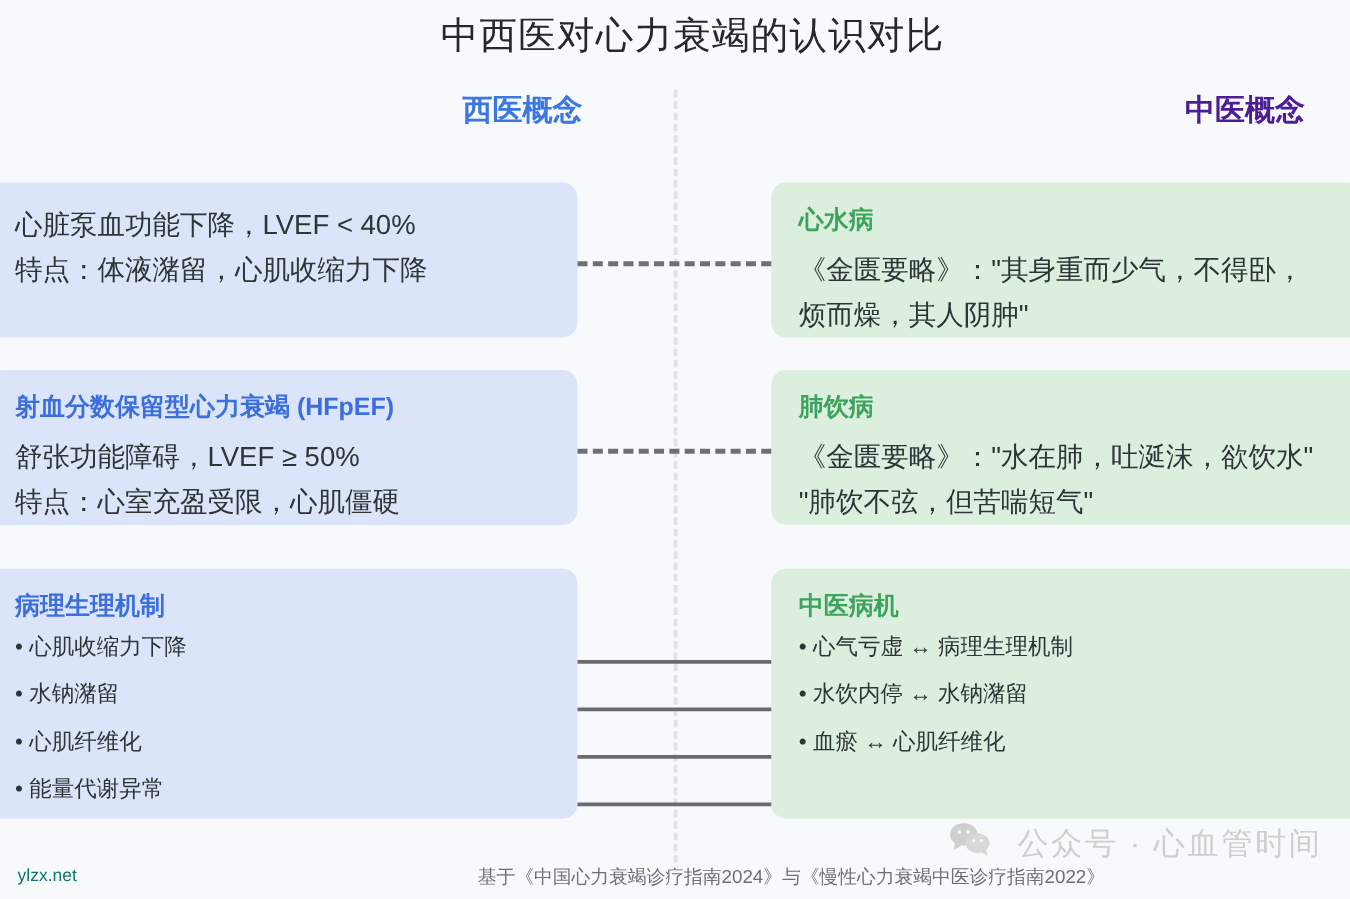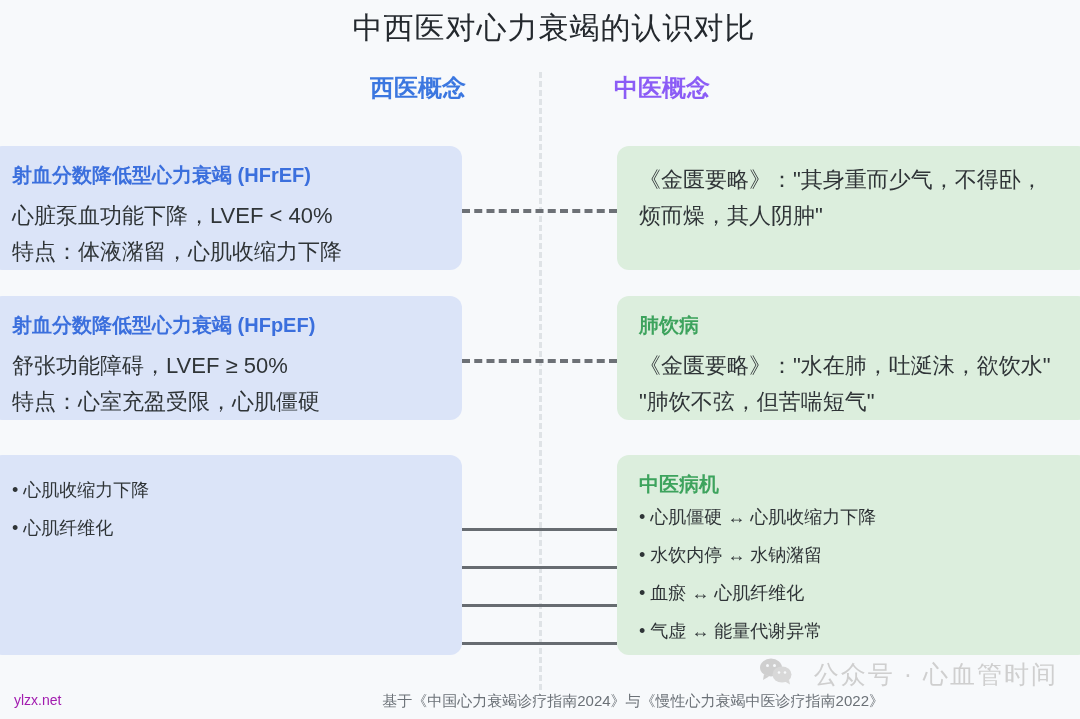--- a/index.html
+++ b/index.html
@@ -27,21 +27,21 @@
   }
 
   
   .col-head {
     position: absolute;
     top: 72px;
     font-size: 24px;
     font-weight: bold;
   }
   .col-head.west { left: 0; width: 466px; text-align: right; color: #3b77e0; }
-  .col-head.east { left: 614px; width: 466px; text-align: left; color: #8b5cf6; }
+  .col-head.east { left: 578px; width: 466px; text-align: right; color: #4c1d95; }
 
   
   .center-divider {
     position: absolute;
     left: 539px;
     top: 72px;
     width: 0;
     height: 618px;
     border-left: 3px dashed #dfe3e6;
   }
@@ -126,21 +126,21 @@
     font-size: 15px;
     color: #6b7177;
   }
 
   
   .wm-site {
     position: absolute;
     left: 14px;
     top: 692px;
     font-size: 14px;
-    color: #a21caf;
+    color: #0f766e;
   }
   .wm-wechat {
     position: absolute;
     right: 22px;
     top: 657px;
     display: flex;
     align-items: center;
     gap: 21px;
     color: #cfcfcf;
     font-size: 25px;
@@ -151,53 +151,55 @@
 <body>
 
 <div class="page-title">中西医对心力衰竭的认识对比</div>
 
 <div class="col-head west">西医概念</div>
 <div class="col-head east">中医概念</div>
 
 <div class="center-divider"></div>
 
 <div class="card west" id="card-w1">
-  <div class="card-title">射血分数降低型心力衰竭 (HFrEF)</div>
   <div class="card-line">心脏泵血功能下降，LVEF &lt; 40%</div>
   <div class="card-line">特点：体液潴留，心肌收缩力下降</div>
 </div>
 
 <div class="card west" id="card-w2">
-  <div class="card-title">射血分数降低型心力衰竭 (HFpEF)</div>
+  <div class="card-title">射血分数保留型心力衰竭 (HFpEF)</div>
   <div class="card-line">舒张功能障碍，LVEF ≥ 50%</div>
   <div class="card-line">特点：心室充盈受限，心肌僵硬</div>
 </div>
 
 <div class="card west" id="card-w3">
+  <div class="card-title">病理生理机制</div>
   <div class="bullet-line" style="margin-top:10px">• 心肌收缩力下降</div>
+  <div class="bullet-line" style="margin-top:20px">• 水钠潴留</div>
   <div class="bullet-line" style="margin-top:20px">• 心肌纤维化</div>
+  <div class="bullet-line" style="margin-top:20px">• 能量代谢异常</div>
 </div>
 
 <div class="card east" id="card-e1">
+  <div class="card-title">心水病</div>
   <div class="card-line">《金匮要略》："其身重而少气，不得卧，</div>
   <div class="card-line">烦而燥，其人阴肿"</div>
 </div>
 
 <div class="card east" id="card-e2">
   <div class="card-title">肺饮病</div>
   <div class="card-line">《金匮要略》："水在肺，吐涎沫，欲饮水"</div>
   <div class="card-line">"肺饮不弦，但苦喘短气"</div>
 </div>
 
 <div class="card east" id="card-e3">
   <div class="card-title">中医病机</div>
-  <div class="bullet-line" style="margin-top:10px">• 心肌僵硬 ↔ 心肌收缩力下降</div>
+  <div class="bullet-line" style="margin-top:10px">• 心气亏虚 ↔ 病理生理机制</div>
   <div class="bullet-line" style="margin-top:20px">• 水饮内停 ↔ 水钠潴留</div>
   <div class="bullet-line" style="margin-top:20px">• 血瘀 ↔ 心肌纤维化</div>
-  <div class="bullet-line" style="margin-top:20px">• 气虚 ↔ 能量代谢异常</div>
 </div>
 
 <div class="connector-dashed" id="conn-d1"></div>
 <div class="connector-dashed" id="conn-d2"></div>
 <div class="connector-solid" id="conn-s1"></div>
 <div class="connector-solid" id="conn-s2"></div>
 <div class="connector-solid" id="conn-s3"></div>
 <div class="connector-solid" id="conn-s4"></div>
 
 <div class="footer-note">基于《中国心力衰竭诊疗指南2024》与《慢性心力衰竭中医诊疗指南2022》</div>

